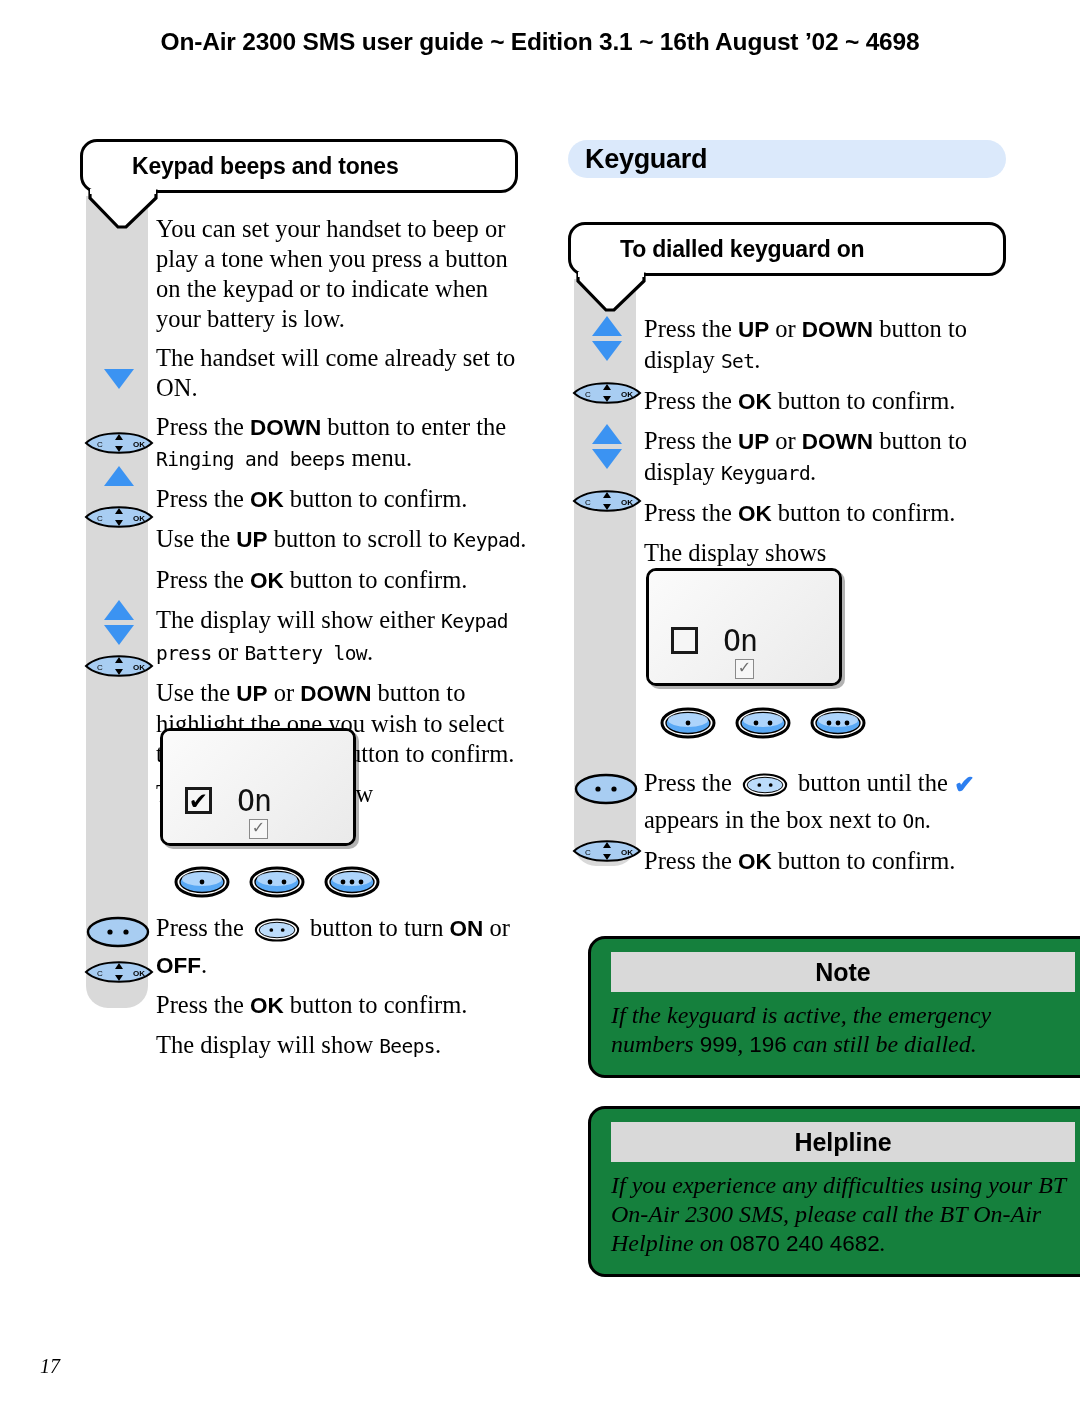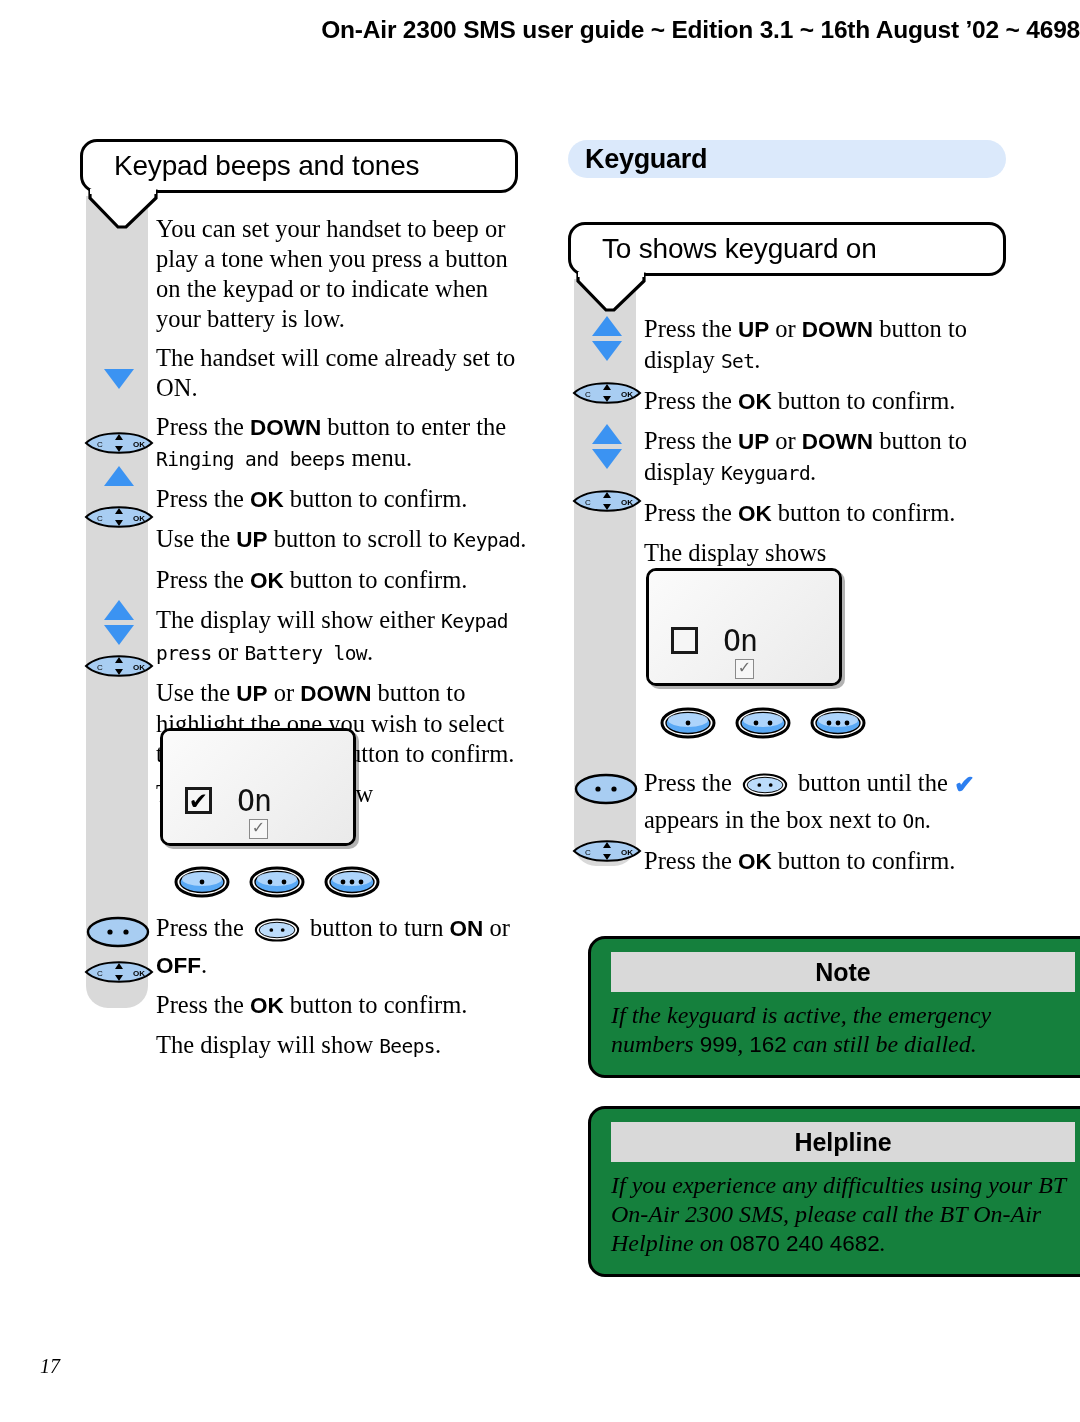--- a/index.html
+++ b/index.html
@@ -16,24 +16,24 @@
     position: relative;
     width: 1080px;
     height: 1422px;
     overflow: hidden;
     background: #ffffff;
   }
 
   
   .running-head {
     position: absolute;
-    top: 16px;
+    top: 28px;
     left: 0;
     width: 1080px;
-    text-align: right;
+    text-align: center;
     font-family: "Liberation Sans", sans-serif;
     font-size: 24.5px;
     font-weight: 600;
     letter-spacing: -0.2px;
     color: #000;
     white-space: nowrap;
   }
 
   
   .folio {
@@ -81,24 +81,24 @@
     box-sizing: border-box;
     border: 3.2px solid #000;
     border-radius: 17px;
     background: #ffffff;
     display: flex;
     align-items: center;
     z-index: 4;
   }
   .bubble .label {
     font-family: "Liberation Sans", sans-serif;
-    font-weight: normal;
-    font-size: 28px;
+    font-weight: bold;
+    font-size: 23px;
     letter-spacing: -0.2px;
-    padding-left: 31px;
+    padding-left: 49px;
   }
   
   .bubble-tail {
     position: absolute;
     width: 70px;
     height: 40px;
     z-index: 5;
     overflow: visible;
   }
 
@@ -437,21 +437,21 @@
       </div>
   </div>
 
   <div class="col col-right">
 
     <div class="section-bar">
       <span class="label">Keyguard</span>
     </div>
 
     <div class="bubble" style="left:6px; top:222px; width:438px; height:54px;">
-      <span class="label">To shows keyguard on</span>
+      <span class="label">To dialled keyguard on</span>
     </div>
     <svg class="bubble-tail" style="left:14px; top:272px;" viewBox="0 0 70 40">
       <polygon points="2,2 68,2 68,9 38,38 30,38 2,9" fill="#ffffff" stroke="#000000" stroke-width="3.2" stroke-linejoin="miter"></polygon>
       <rect x="2" y="0" width="66" height="5" fill="#ffffff"></rect>
     </svg>
 
     <div class="spine" style="left:12px; top:279px; height:587px;"></div>
 
     <div class="icon-slot" style="left:30px; top:316px;">
       <div class="tri tri-up"></div>
@@ -563,21 +563,21 @@
                 <circle cx="35" cy="16" r="2.3" fill="#000"></circle>
               </svg></span> button until the <span class="inline-tick">✔</span> appears in the box next to <span class="lcdtext">On</span>.</div>
         </div>
         <div class="step">
           <div class="body">Press the <b>OK</b> button to confirm.</div>
         </div>
       </div>
 
     <div class="infobox" style="left:6px; top:936px;">
       <div class="bar">Note</div>
-      <div class="note-body" id="note-body">If the keyguard is active, the emergency numbers <b>999</b>, <b>162</b> can still be dialled.</div>
+      <div class="note-body" id="note-body">If the keyguard is active, the emergency numbers <b>999</b>, <b>196</b> can still be dialled.</div>
     </div>
 
     <div class="infobox" style="left:6px; top:1106px;">
       <div class="bar">Helpline</div>
       <div class="note-body" id="helpline-body">If you experience any difficulties using your BT On-Air 2300 SMS, please call the BT On-Air Helpline on <b>0870 240 4682</b>.</div>
     </div>
   </div>
 
   <div class="folio">17</div>
 </div>

